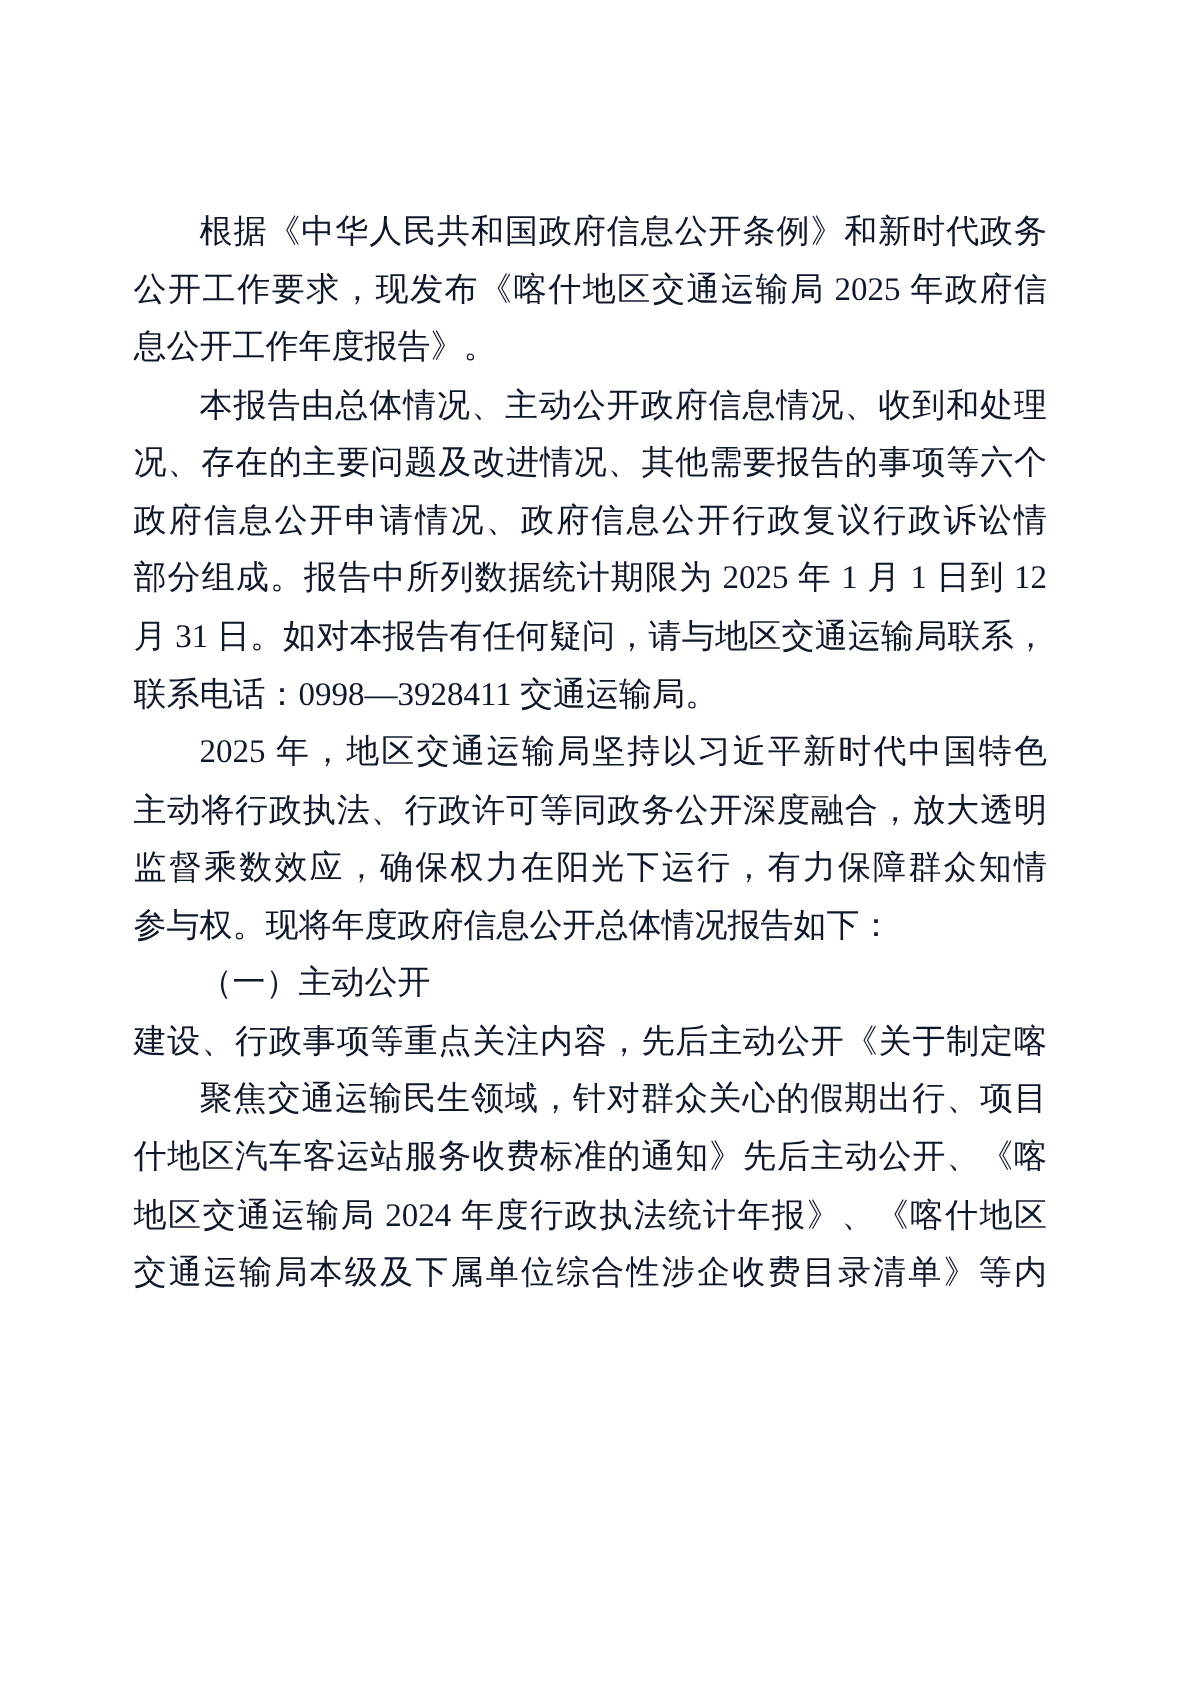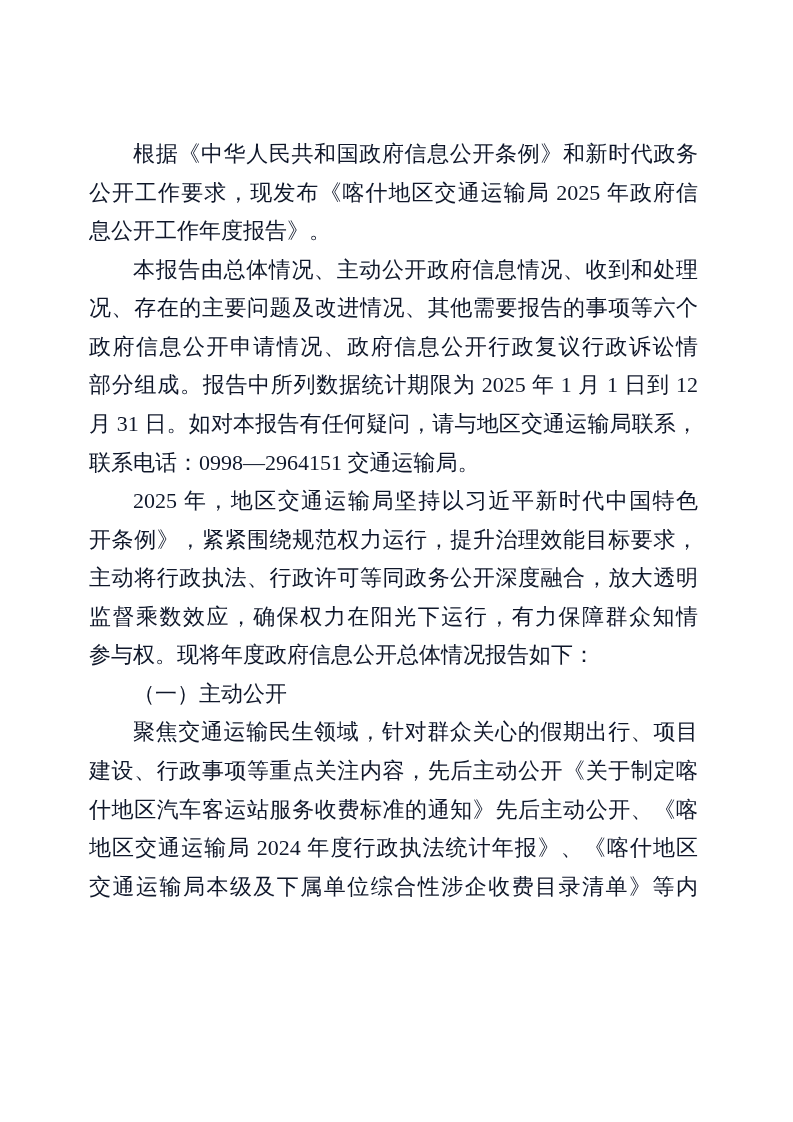--- a/index.html
+++ b/index.html
@@ -49,26 +49,25 @@
 <div class="page">
   <div class="doc-body">
       <div class="line indent justify">根据《中华人民共和国政府信息公开条例》和新时代政务</div>
       <div class="line justify">公开工作要求，现发布《喀什地区交通运输局 2025 年政府信</div>
       <div class="line">息公开工作年度报告》。</div>
       <div class="line indent justify">本报告由总体情况、主动公开政府信息情况、收到和处理</div>
       <div class="line justify">况、存在的主要问题及改进情况、其他需要报告的事项等六个</div>
       <div class="line justify">政府信息公开申请情况、政府信息公开行政复议行政诉讼情</div>
       <div class="line justify">部分组成。报告中所列数据统计期限为 2025 年 1 月 1 日到 12</div>
       <div class="line justify">月 31 日。如对本报告有任何疑问，请与地区交通运输局联系，</div>
-      <div class="line">联系电话：0998—2964151 交通运输局。</div>
+      <div class="line">联系电话：0998—3928411 交通运输局。</div>
       <div class="line indent justify">2025 年，地区交通运输局坚持以习近平新时代中国特色</div>
-      <div class="line justify">开条例》，紧紧围绕规范权力运行，提升治理效能目标要求，</div>
       <div class="line justify">主动将行政执法、行政许可等同政务公开深度融合，放大透明</div>
       <div class="line justify">监督乘数效应，确保权力在阳光下运行，有力保障群众知情权、</div>
       <div class="line">参与权。现将年度政府信息公开总体情况报告如下：</div>
       <div class="line heading indent">（一）主动公开</div>
+      <div class="line justify">建设、行政事项等重点关注内容，先后主动公开《关于制定喀</div>
       <div class="line indent justify">聚焦交通运输民生领域，针对群众关心的假期出行、项目</div>
-      <div class="line justify">建设、行政事项等重点关注内容，先后主动公开《关于制定喀</div>
       <div class="line justify">什地区汽车客运站服务收费标准的通知》先后主动公开、《喀什</div>
       <div class="line justify">地区交通运输局 2024 年度行政执法统计年报》、《喀什地区</div>
       <div class="line justify">交通运输局本级及下属单位综合性涉企收费目录清单》等内</div>
     </div>
 </div>
 
 </body></html>

